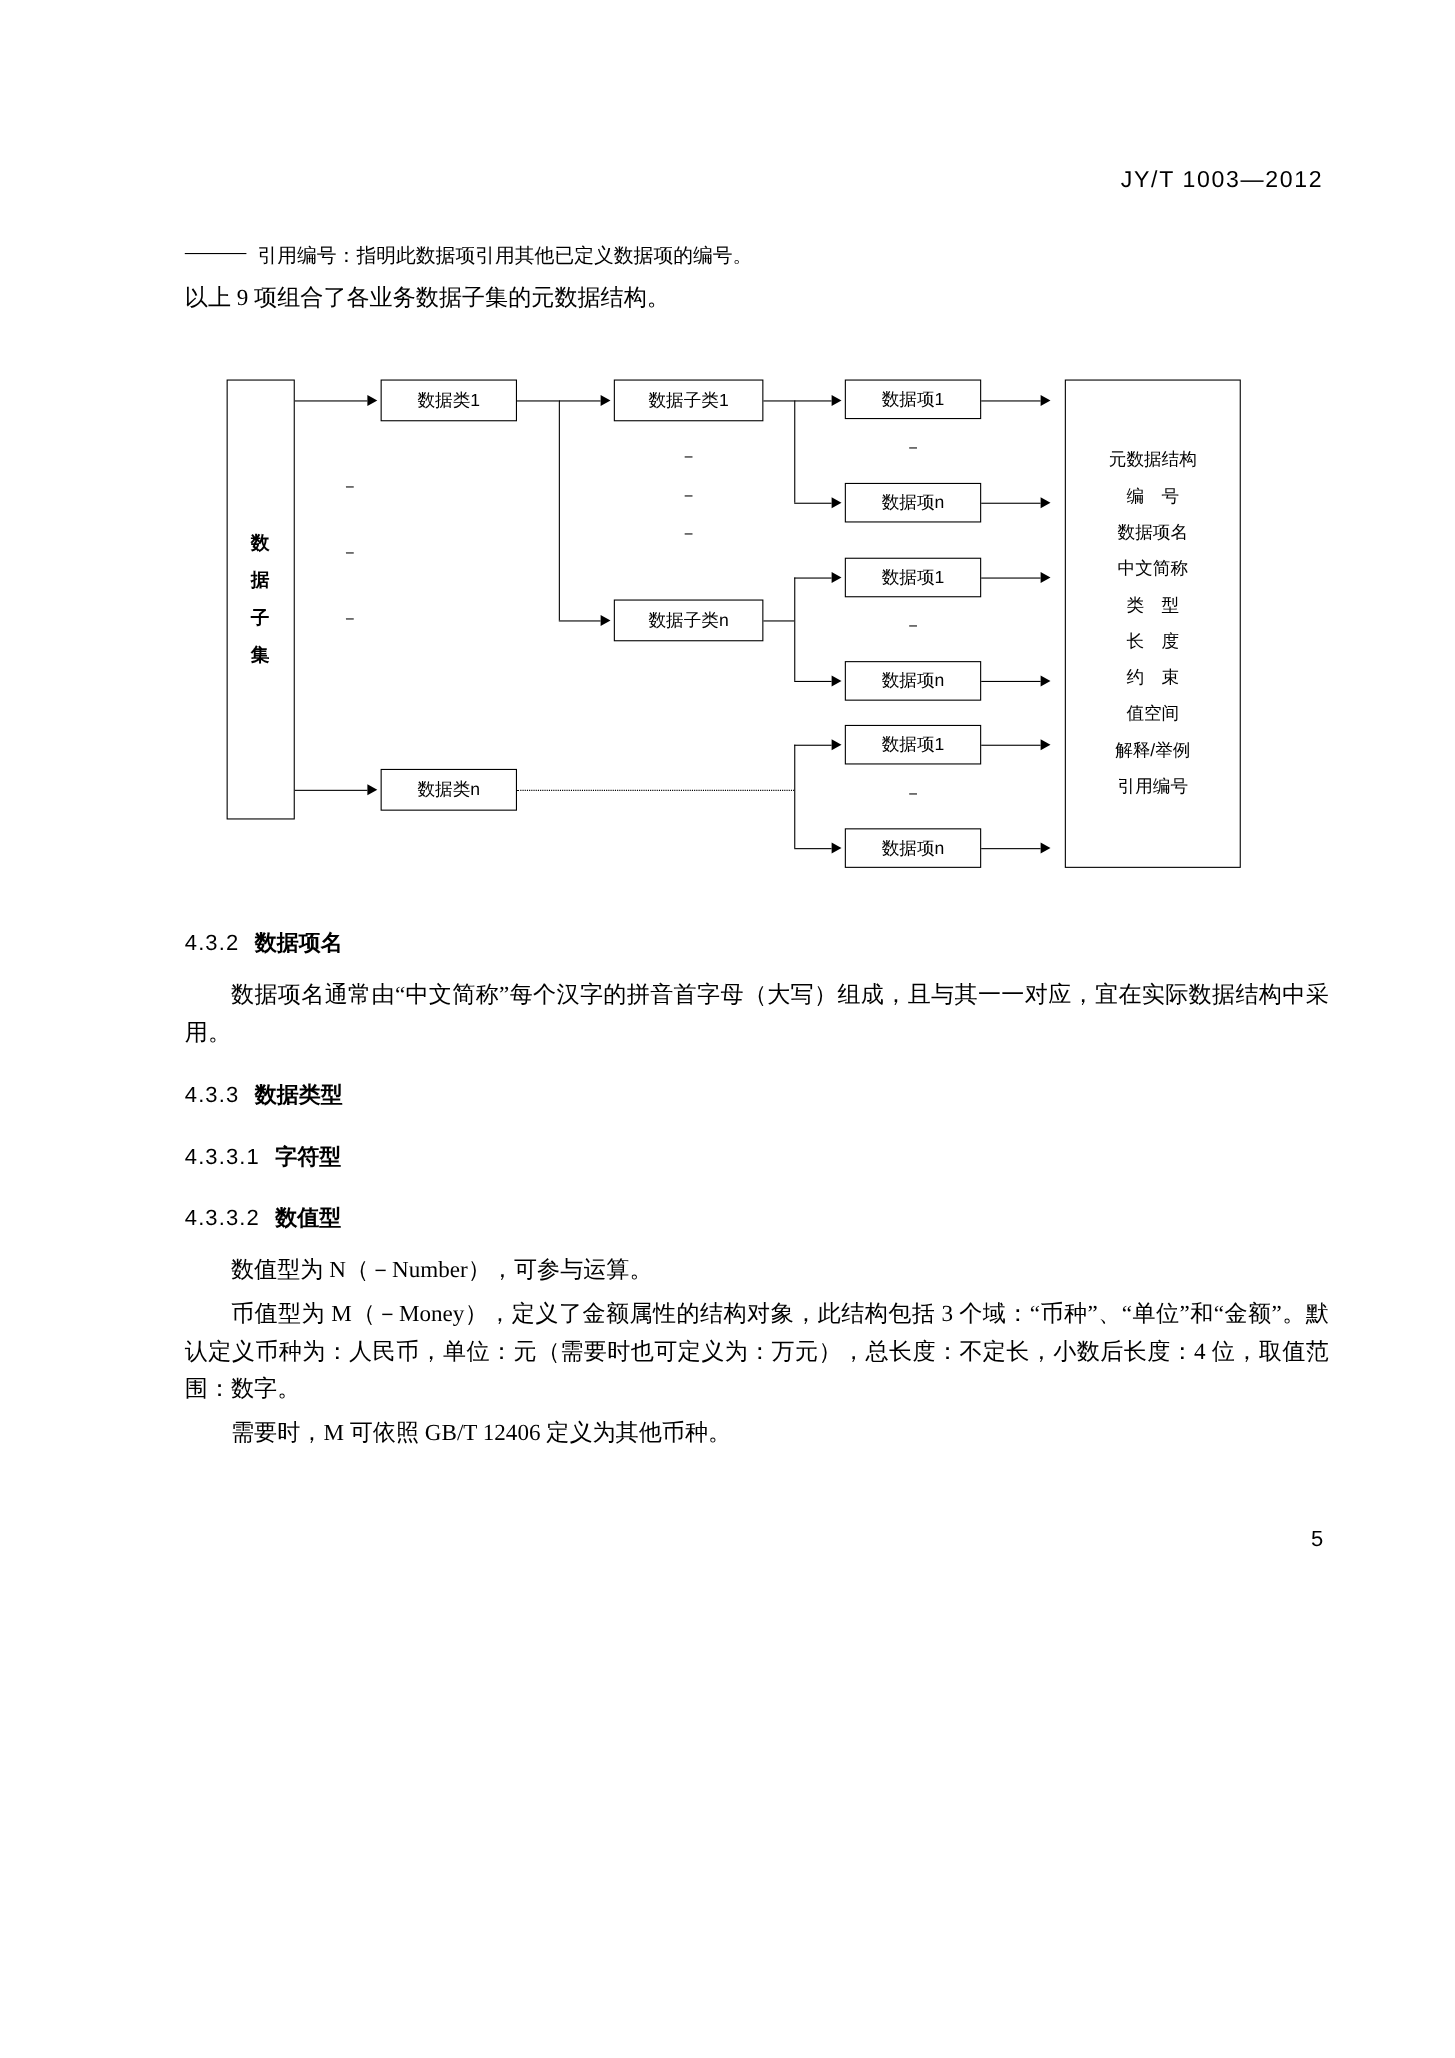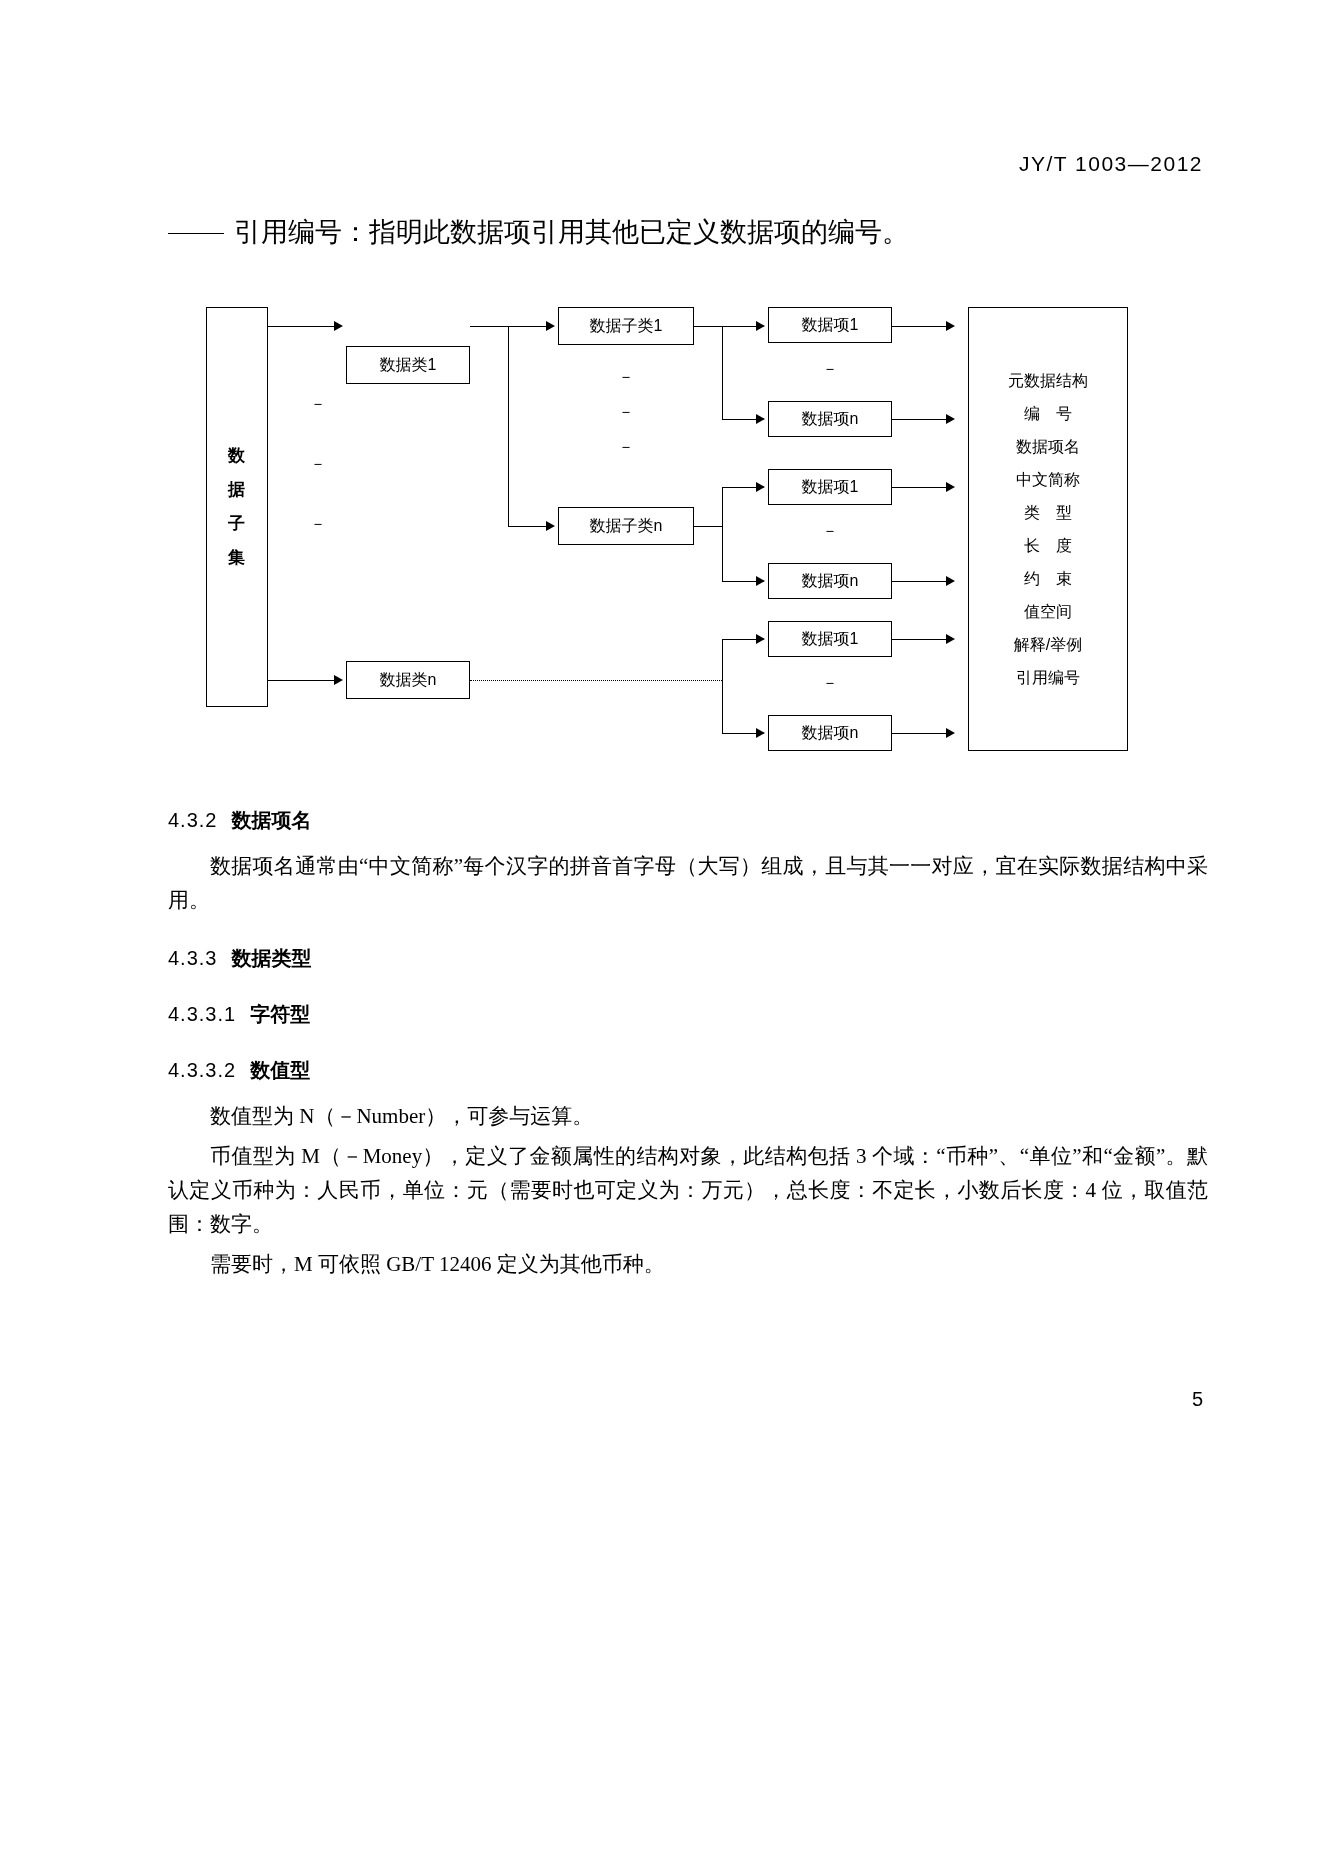--- a/index.html
+++ b/index.html
@@ -38,21 +38,21 @@
   }
   p.body-text {
     margin: 0 0 6px 0;
     font-size: 21px;
     line-height: 34px;
     text-align: justify;
   }
   .indent { text-indent: 42px; }
   .dash-item {
     margin: 0 0 4px 0;
-    font-size: 27px;
+    font-size: 18px;
     line-height: 34px;
   }
   .dash-item .dash {
     display: inline-block;
     width: 56px;
     border-top: 1.5px solid #000;
     vertical-align: 7px;
     margin-right: 10px;
   }
   h3.clause {
@@ -175,36 +175,37 @@
 <div class="page">
 
   <div class="header-code">JY/T 1003—2012</div>
 
   <div class="content">
 
     <div class="dash-item">
       <span class="dash"></span><span>引用编号：指明此数据项引用其他已定义数据项的编号。</span>
     </div>
 
+    <p class="body-text">以上 9 项组合了各业务数据子集的元数据结构。</p>
 
     <div class="figure">
       <div class="fig-inner">
 
         <div class="vbox" style="left:38px; top:18px; width:62px; height:400px;">
           <span>数</span>
           <span>据</span>
           <span>子</span>
           <span>集</span>
         </div>
 
         <div class="vdots" style="left:140px; top:105px; width:20px;">－</div>
         <div class="vdots" style="left:140px; top:165px; width:20px;">－</div>
         <div class="vdots" style="left:140px; top:225px; width:20px;">－</div>
 
-        <div class="box" style="left:178px; top:18px; width:124px; height:38px;margin-top:39px;">数据类1</div>
+        <div class="box" style="left:178px; top:18px; width:124px; height:38px;">数据类1</div>
 
         <div class="box" style="left:178px; top:372px; width:124px; height:38px;">数据类n</div>
 
         <div class="hline" style="left:100px; top:37px; width:66px;"></div>
         <div class="arrow" style="left:166px; top:32px;"></div>
 
         <div class="hline" style="left:100px; top:391px; width:66px;"></div>
         <div class="arrow" style="left:166px; top:386px;"></div>
 
         <div class="box" style="left:390px; top:18px; width:136px; height:38px;">数据子类1</div>

